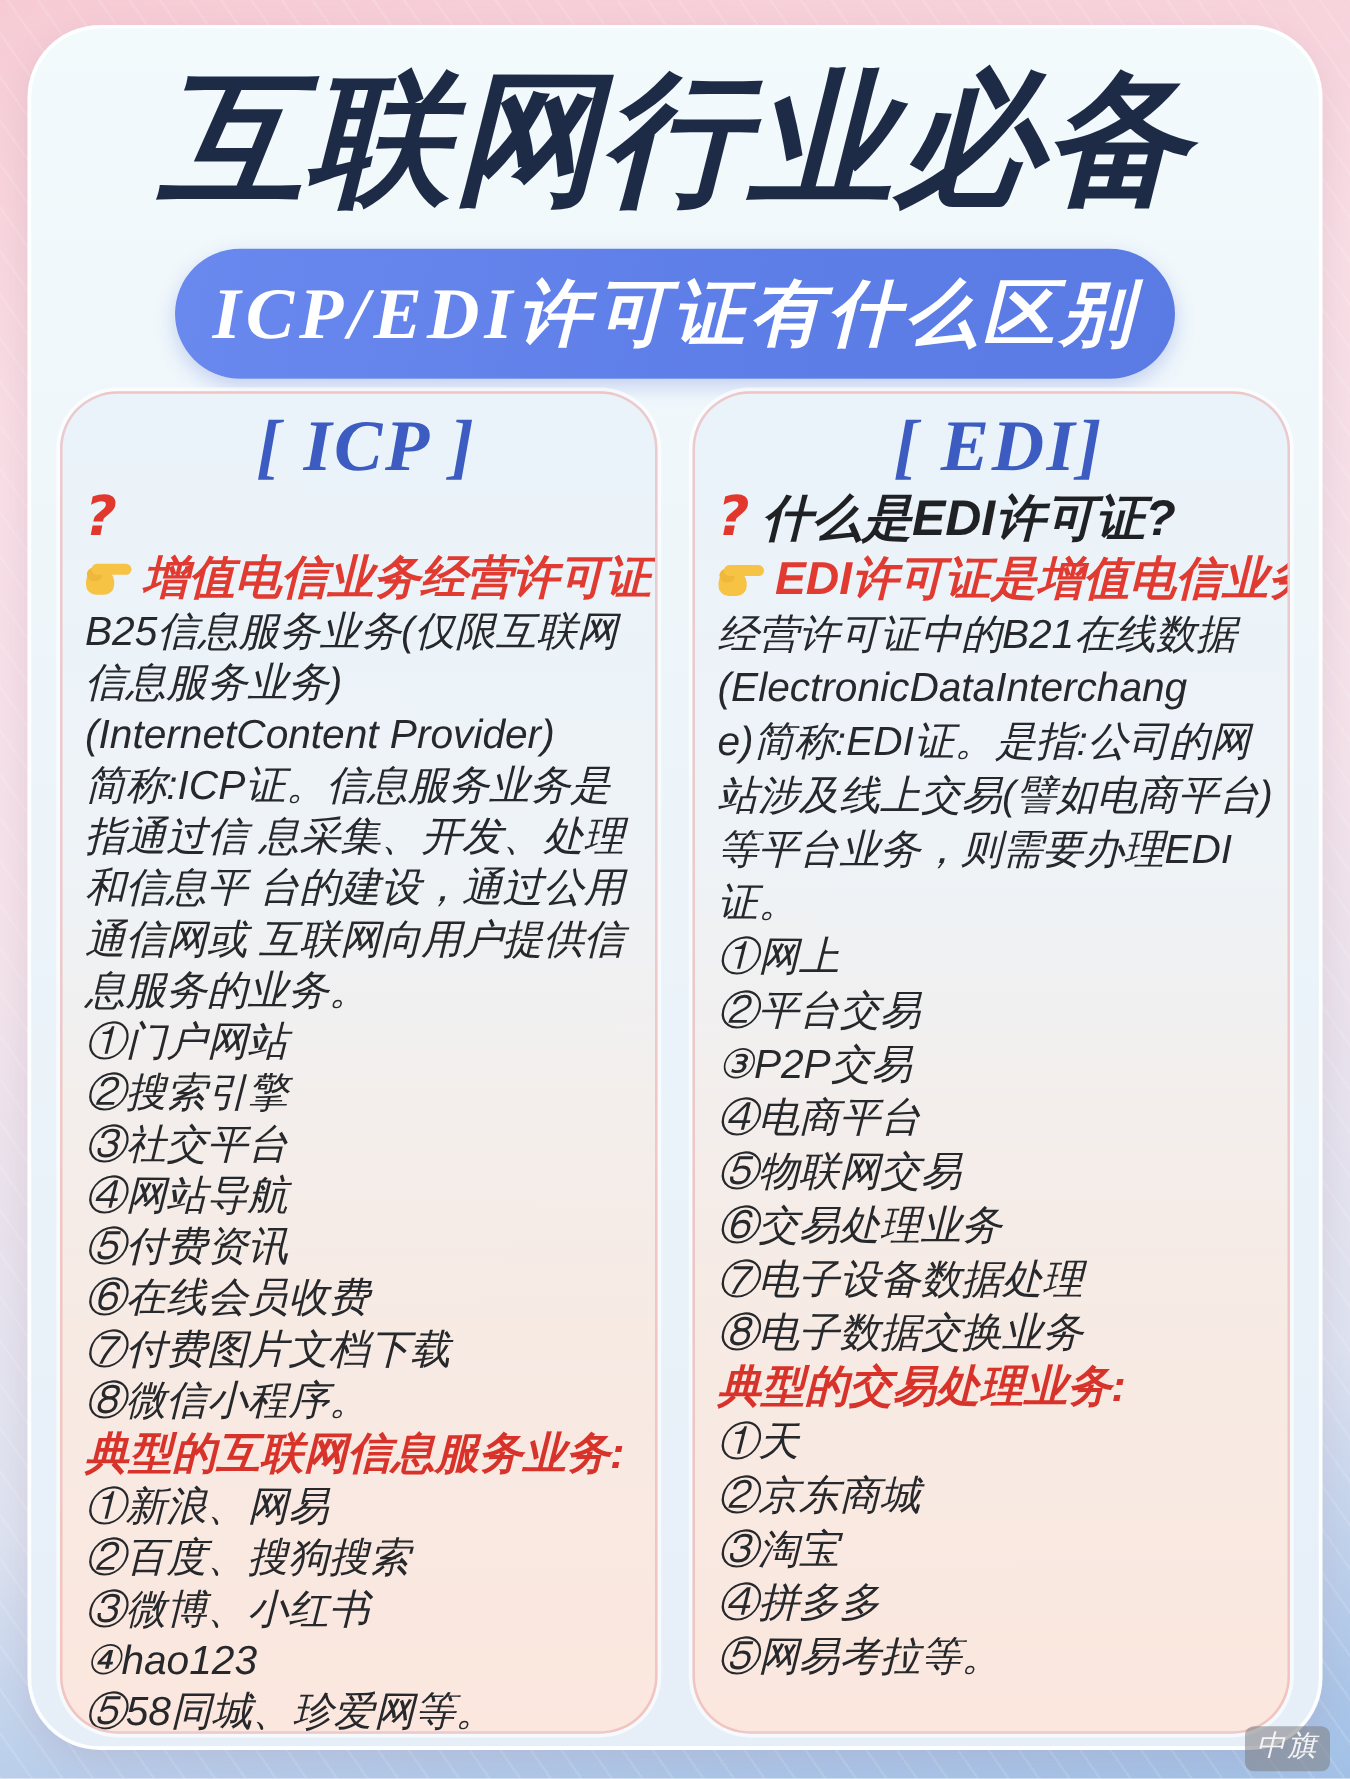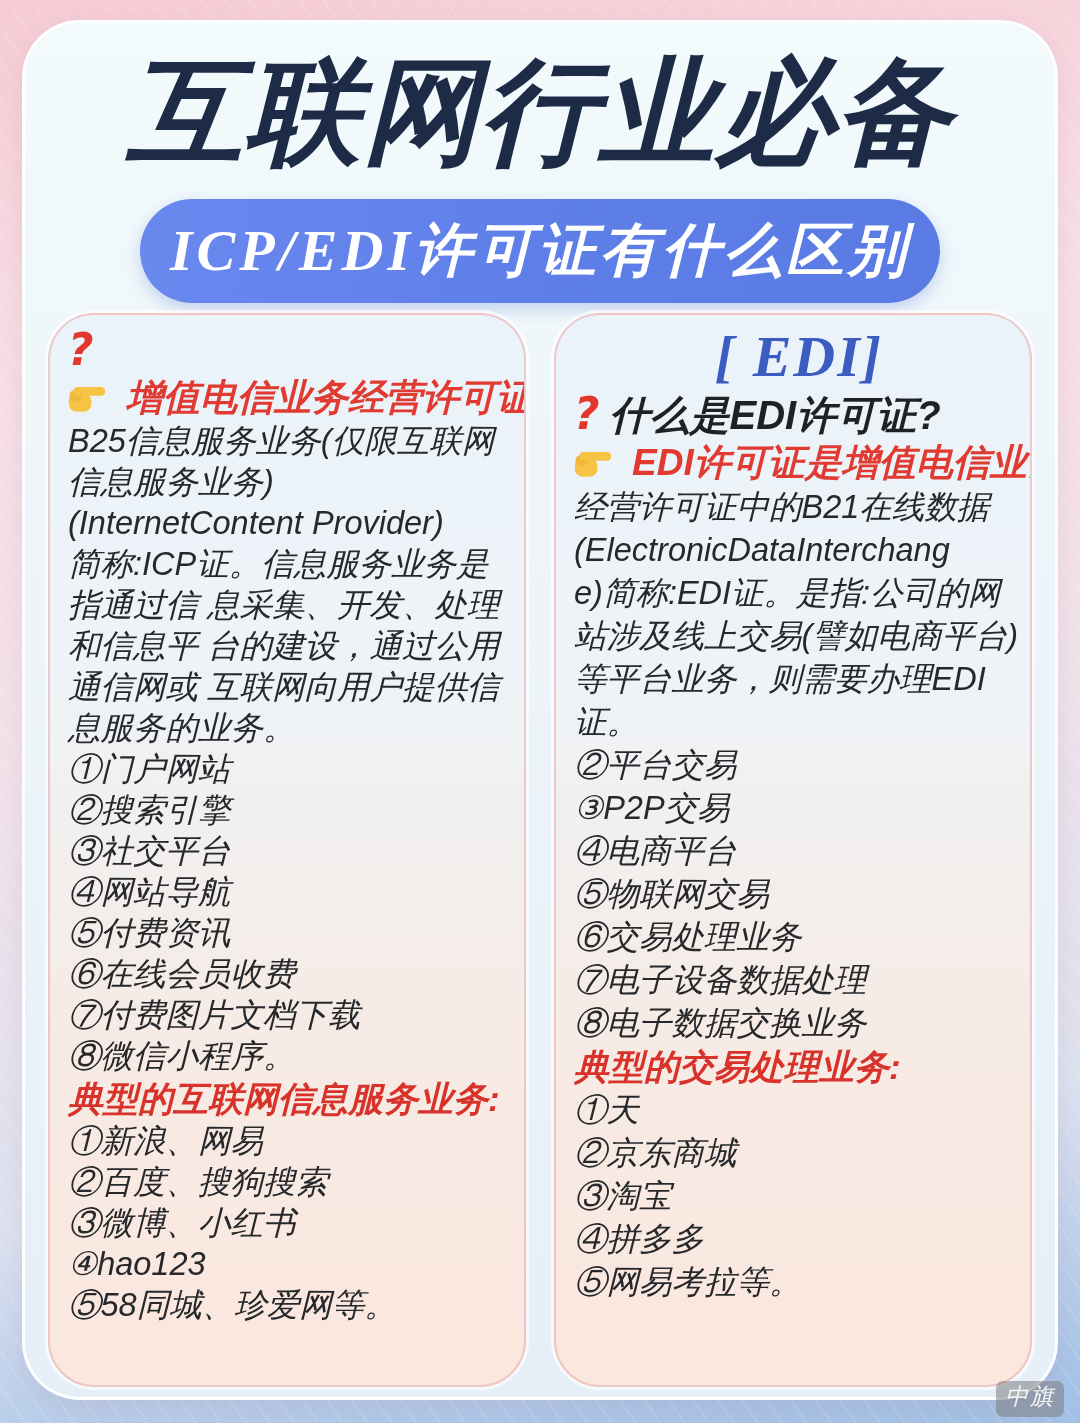--- a/index.html
+++ b/index.html
@@ -58,21 +58,21 @@
   }
   .q-line {
     display:flex; align-items:baseline; gap:10px;
     font-size:40px; font-weight:700; color:#1f2124; line-height:50px; white-space:nowrap;
   }
   .q-mark {
     font-family:"DejaVu Sans", sans-serif; font-weight:800;
     font-size:44px; color:#e2372c;
   }
   .pointer-line {
-    display:flex; align-items:center; gap:20px;
+    display:flex; align-items:center; gap:8px;
     font-size:37px; font-weight:700; color:#e03a31; line-height:46px; white-space:nowrap;
   }
   .hand-icon { flex:0 0 auto; display:inline-flex; }
   .line {
     font-size:32.5px; color:#26282b; line-height:41px; white-space:nowrap;
   }
   .card--edi .line { line-height:43px; }
   .typical {
     font-size:35px; font-weight:700; color:#d8332b; line-height:44px; white-space:nowrap;
   }
@@ -91,20 +91,21 @@
 
     <h1 class="main-title">互联网行业必备</h1>
 
     <div class="subtitle-pill">
       <span>ICP/EDI许可证有什么区别</span>
     </div>
 
     <div class="cards">
 
       <section class="card card--icp">
+        <div class="card-header">[ ICP ]</div>
         <div class="q-line">
           <span class="q-mark">?</span>
         </div>
         <div class="pointer-line">
           <span class="hand-icon">
             <svg width="38" height="32" viewBox="0 0 52 44">
               <rect x="1" y="15" width="31" height="26" rx="11" fill="#f6c344"></rect>
               <rect x="2" y="11" width="17" height="15" rx="7.5" fill="#efb83c"></rect>
               <rect x="7" y="7" width="44" height="12" rx="6" fill="#f6c344"></rect>
             </svg>
@@ -164,20 +165,21 @@
 
         <div class="line">经营许可证中的B21在线数据</div>
             <div class="line">(ElectronicDataInterchang</div>
             <div class="line">e)简称:EDI证。是指:公司的网</div>
             <div class="line">站涉及线上交易(譬如电商平台)</div>
             <div class="line">等平台业务，则需要办理EDI</div>
             <div class="line">证。</div>
           </div>
         <div>
 
+        <div class="line">①网上</div>
             <div class="line">②平台交易</div>
             <div class="line">③P2P交易</div>
             <div class="line">④电商平台</div>
             <div class="line">⑤物联网交易</div>
             <div class="line">⑥交易处理业务</div>
             <div class="line">⑦电子设备数据处理</div>
             <div class="line">⑧电子数据交换业务</div>
           </div>
         <div class="typical">典型的交易处理业务:</div>
         <div>

